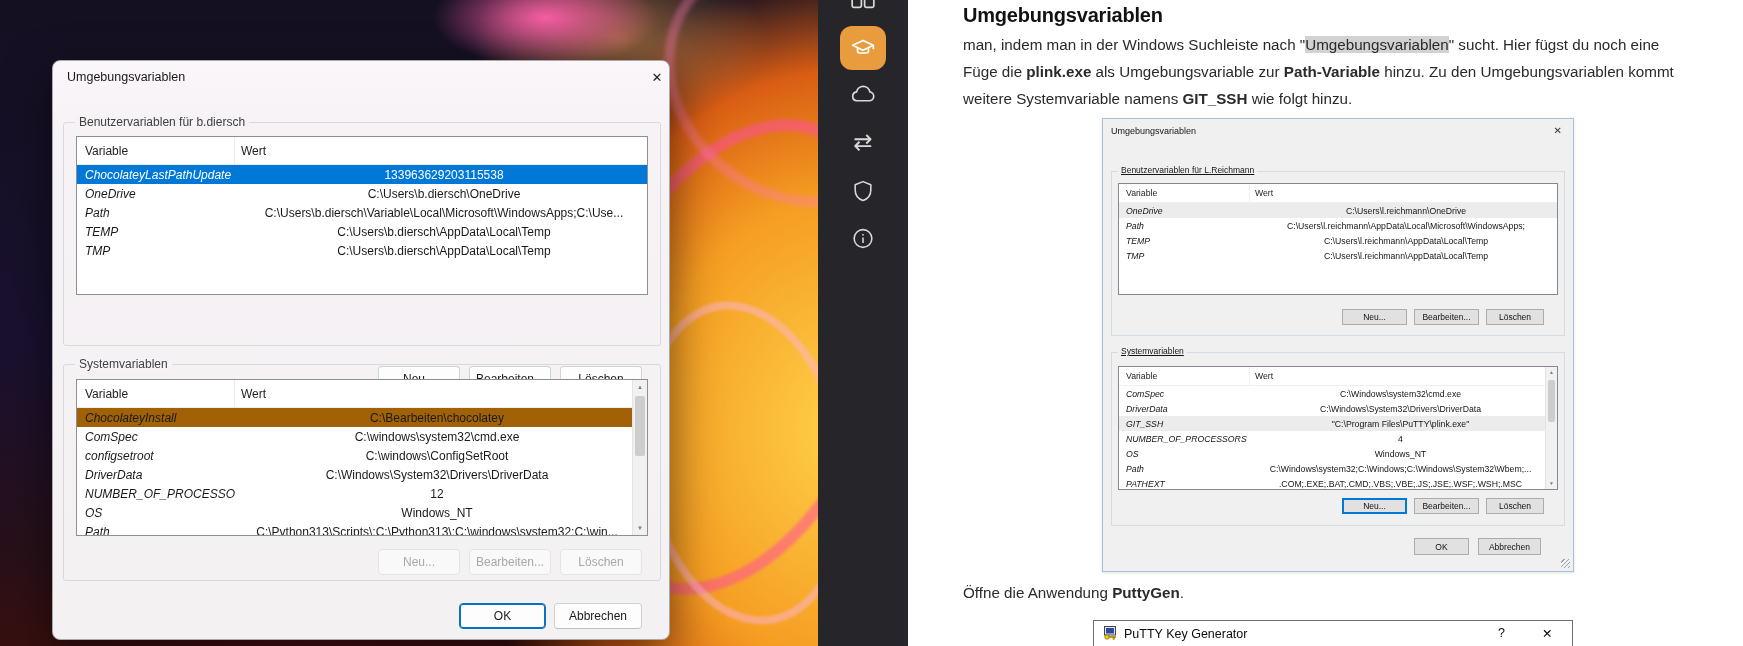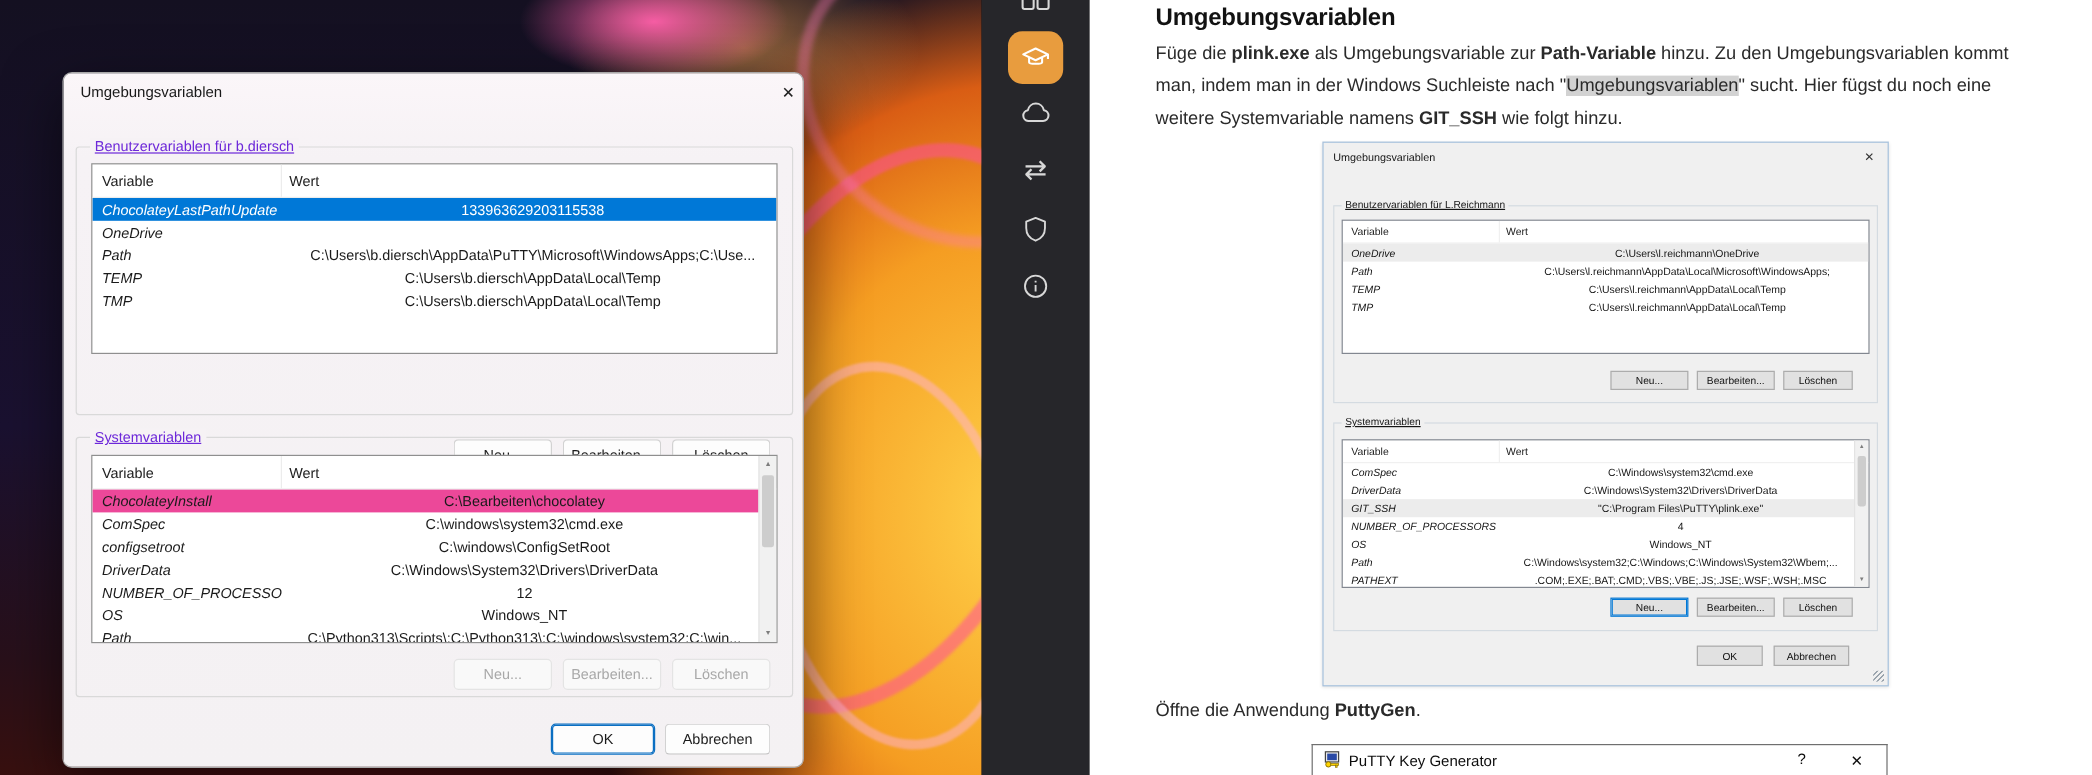--- a/index.html
+++ b/index.html
@@ -21,31 +21,31 @@
 
   
   .dlg11{position:absolute;left:52px;top:60px;width:616px;height:578px;
     background:linear-gradient(180deg,#fbf6f9 0%,#f6f2f5 70px,#f4f1f3 100%);
     border:1px solid #a9a9a9;border-radius:8px;box-shadow:0 18px 48px rgba(0,0,0,.55);
     font-size:12px;color:#1a1a1a;}
   .dlg11-title{position:absolute;left:14px;top:9px;font-size:12.5px;color:#191919;}
   .dlg11-close{position:absolute;left:594px;top:7px;width:20px;height:20px;text-align:center;line-height:20px;
     font-size:13px;color:#222;cursor:default;}
   .grp{position:absolute;border:1px solid #d9d9d9;border-radius:3px;}
-  .grp-label{position:absolute;background:#f6f2f5;padding:0 4px;font-size:12px;color:#6d28d9;text-decoration:underline;}
+  .grp-label{position:absolute;background:#f6f2f5;padding:0 4px;font-size:12px;color:#404040;}
 
   .lv{position:absolute;background:#fff;border:1px solid #8f8f8f;overflow:hidden;}
   .lv-head{display:flex;height:27px;border-bottom:1px solid #ececec;align-items:center;color:#222;}
   .lv-head .c1{width:158px;padding-left:8px;box-sizing:border-box;border-right:1px solid #ececec;height:100%;display:flex;align-items:center;}
   .lv-head .c2{padding-left:6px;text-align:center;}
   .lv-row{display:flex;height:19px;align-items:center;white-space:nowrap;}
   .lv-row .c1{width:158px;padding-left:8px;box-sizing:border-box;overflow:hidden;flex:none;font-style:italic;}
   .lv-row .c2{padding-left:6px;overflow:hidden;flex:1;text-align:center;}
   .lv-row.sel{background:#0078d7;color:#fff;}
-  .lv-row.shade{background:#ec4899;}
+  .lv-row.shade{background:#a16207;}
 
   .sbar{position:absolute;right:0;top:0;width:14px;height:100%;background:#f1f1f1;border-left:1px solid #e3e3e3;}
   .sbar .ar{position:absolute;left:0;width:100%;text-align:center;font-size:6px;color:#7d7d7d;line-height:14px;}
   .sbar .ar.up{top:0;} .sbar .ar.dn{bottom:0;}
   .sbar .th{position:absolute;left:2px;right:2px;background:#cdcdcd;border-radius:2px;}
 
   .btnrow{position:absolute;display:flex;justify-content:flex-end;gap:9px;}
   .b11{width:82px;height:26px;background:#fdfdfd;border:1px solid #d2d2d2;border-bottom-color:#c0c0c0;
     border-radius:4px;font-family:inherit;font-size:12px;color:#1b1b1b;}
   .b11.dis{color:#a8a8a8;background:#f9f9f9;border-color:#e4e4e4;}
@@ -117,24 +117,25 @@
           <span class="c1">Variable</span>
           <span class="c2">Wert</span>
         </div>
         <div>
             <div class="lv-row sel">
               <span class="c1">ChocolateyLastPathUpdate</span>
               <span class="c2">133963629203115538</span>
             </div>
             <div class="lv-row">
               <span class="c1">OneDrive</span>
+              <span class="c2">C:\Users\b.diersch\OneDrive</span>
             </div>
             <div class="lv-row">
               <span class="c1">Path</span>
-              <span class="c2">C:\Users\b.diersch\AppData\PuTTY\Microsoft\WindowsApps;C:\Use...</span>
+              <span class="c2">C:\Users\b.diersch\Variable\Local\Microsoft\WindowsApps;C:\Use...</span>
             </div>
             <div class="lv-row">
               <span class="c1">TEMP</span>
               <span class="c2">C:\Users\b.diersch\AppData\Local\Temp</span>
             </div>
             <div class="lv-row">
               <span class="c1">TMP</span>
               <span class="c2">C:\Users\b.diersch\AppData\Local\Temp</span>
             </div>
           </div>
@@ -231,22 +232,22 @@
         <circle cx="12" cy="12" r="8.5"></circle>
           <line x1="12" y1="11" x2="12" y2="16.2"></line>
           <line x1="12" y1="7.6" x2="12" y2="9"></line>
       </svg>
     </div>
   </div>
 
   <div class="page">
     <div class="article-title">Umgebungsvariablen</div>
     <div class="para">
+      <div class="line"><span>man, indem man in der Windows Suchleiste nach "</span><span class="hl">Umgebungsvariablen</span><span>" sucht. Hier fügst du noch eine</span></div>
       <div class="line"><span>Füge die </span><span style="font-weight: 700;">plink.exe</span><span> als Umgebungsvariable zur </span><span style="font-weight: 700;">Path-Variable</span><span> hinzu. Zu den Umgebungsvariablen kommt</span></div>
-      <div class="line"><span>man, indem man in der Windows Suchleiste nach "</span><span class="hl">Umgebungsvariablen</span><span>" sucht. Hier fügst du noch eine</span></div>
       <div class="line"><span>weitere Systemvariable namens </span><span style="font-weight: 700;">GIT_SSH</span><span> wie folgt hinzu.</span></div>
     </div>
 
     <div class="shot">
       <div class="shot-title">Umgebungsvariablen</div>
       <div class="shot-close">✕</div>
 
       <div class="mgrp" style="left:8px;top:52px;width:452px;height:163px;"></div>
       <div class="mgrp-label" style="left:15px;top:46px;">Benutzervariablen für L.Reichmann</div>
       <div class="lv mini" style="left:15px;top:64px;width:438px;height:110px;">

